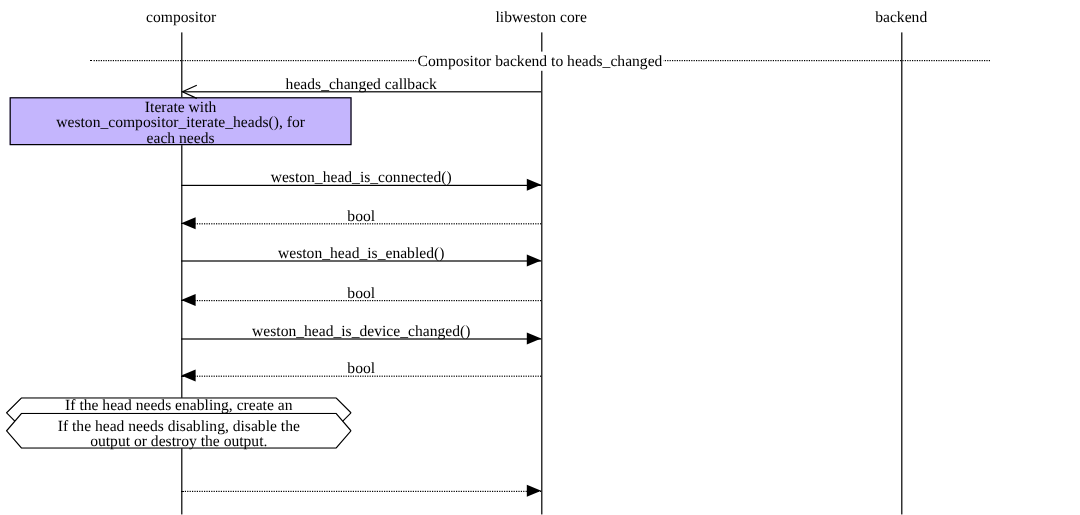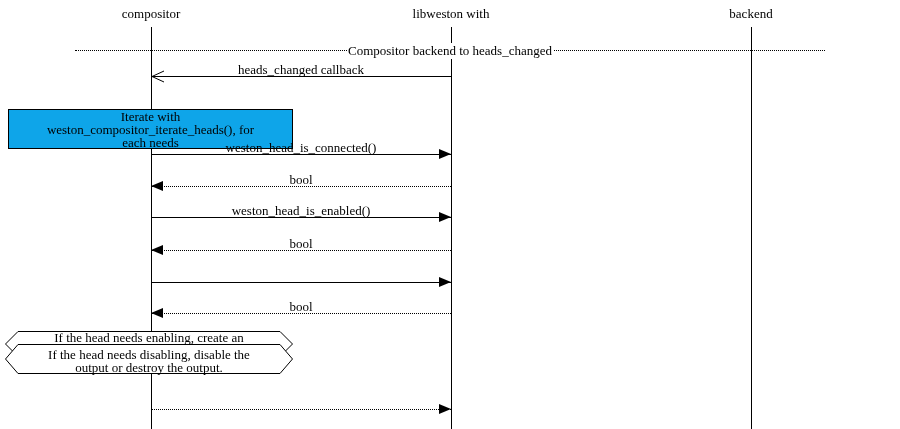--- a/index.html
+++ b/index.html
@@ -58,23 +58,23 @@
     position: absolute;
     width: 0; height: 0;
     border-top: 5px solid transparent;
     border-bottom: 5px solid transparent;
     border-right: 12px solid #000000;
     z-index: 5;
   }
   .open-arrow { position: absolute; z-index: 5; }
   .note {
     position: absolute;
-    left: 8px; top: 109px;
+    left: 8px; top: 81px;
     width: 283px; height: 38px;
-    background: #0ea5e9;
+    background: #c4b5fd;
     border: 1px solid #000000;
     text-align: center;
     line-height: 13px;
     z-index: 2;
     overflow: visible;
   }
   .hex { position: absolute; left: 5px; width: 288px; z-index: 2; }
   .hex svg { position: absolute; left: 0; top: 0; display: block; }
   .hex .htext {
     position: absolute;
@@ -90,21 +90,21 @@
 </head>
 <body>
 
 <div class="canvas">
 
   <div class="lifeline" style="left:151px;"></div>
   <div class="lifeline" style="left:451px;"></div>
   <div class="lifeline" style="left:751px;"></div>
 
   <div class="plabel" style="left:151px;">compositor</div>
-  <div class="plabel" style="left:451px;">libweston with</div>
+  <div class="plabel" style="left:451px;">libweston core</div>
   <div class="plabel" style="left:751px;">backend</div>
 
   <div class="mline dotted" style="left:75px; top:50px; width:750px;"></div>
   <div class="divider-label" style="left:450px;">Compositor backend to heads_changed</div>
 
   <div class="mlabel" style="left:301px; top:62px;">heads_changed callback</div>
   <div class="mline solid" style="left:152px; top:76px; width:299px;"></div>
   <svg class="open-arrow" style="left:151px; top:70px;" width="14" height="13" viewBox="0 0 14 13">
     <path d="M13 1 L1 6.5 L13 12" fill="none" stroke="#000000" stroke-width="1"></path>
   </svg>
@@ -124,20 +124,21 @@
   <div class="arr-l" style="left:151px; top:181px;"></div>
 
   <div class="mlabel" style="left:301px; top:203px;">weston_head_is_enabled()</div>
   <div class="mline solid" style="left:151px; top:217px; width:300px;"></div>
   <div class="arr-r" style="left:439px; top:212px;"></div>
 
   <div class="mlabel" style="left:301px; top:236px;">bool</div>
   <div class="mline dotted" style="left:151px; top:250px; width:300px;"></div>
   <div class="arr-l" style="left:151px; top:245px;"></div>
 
+  <div class="mlabel" style="left:301px; top:268px;">weston_head_is_device_changed()</div>
   <div class="mline solid" style="left:151px; top:282px; width:300px;"></div>
   <div class="arr-r" style="left:439px; top:277px;"></div>
 
   <div class="mlabel" style="left:301px; top:299px;">bool</div>
   <div class="mline dotted" style="left:151px; top:313px; width:300px;"></div>
   <div class="arr-l" style="left:151px; top:308px;"></div>
 
   <div class="hex" style="top:331px; height:26px;">
     <svg width="288" height="26" viewBox="0 0 288 26">
       <polygon points="13,0.5 275,0.5 287.5,13 275,25.5 13,25.5 0.5,13" fill="#ffffff" stroke="#000000" stroke-width="1"></polygon>

